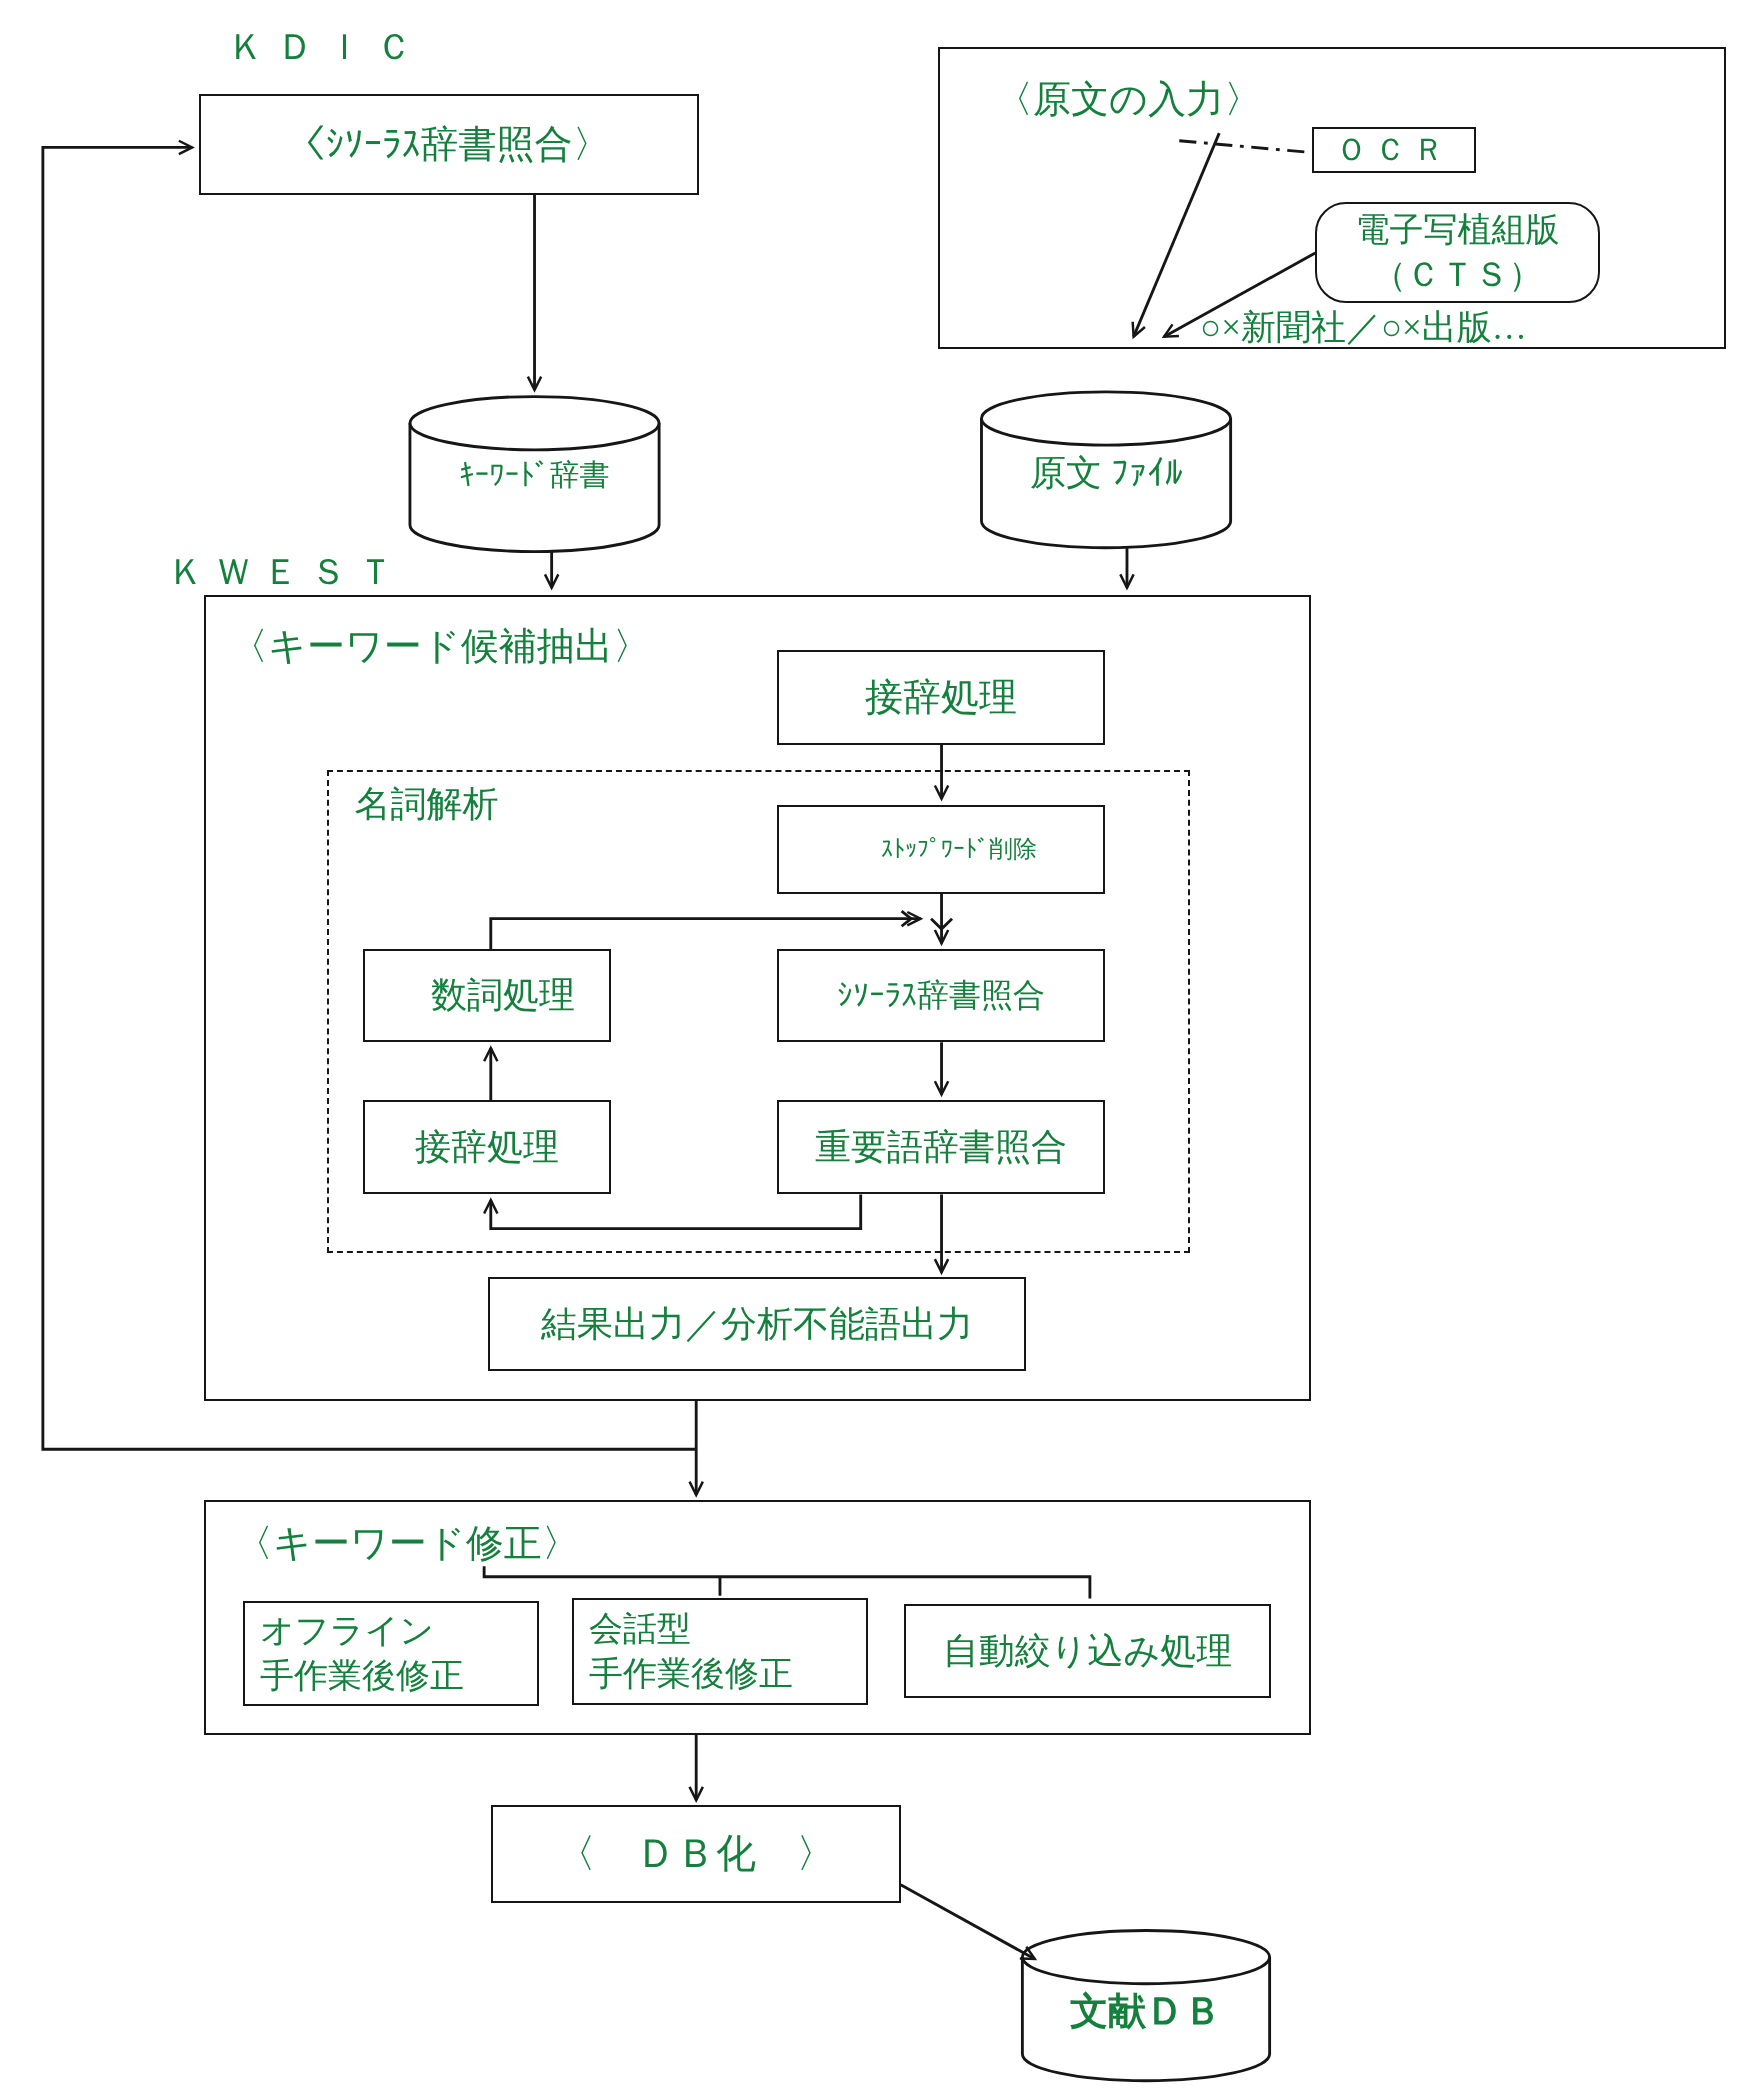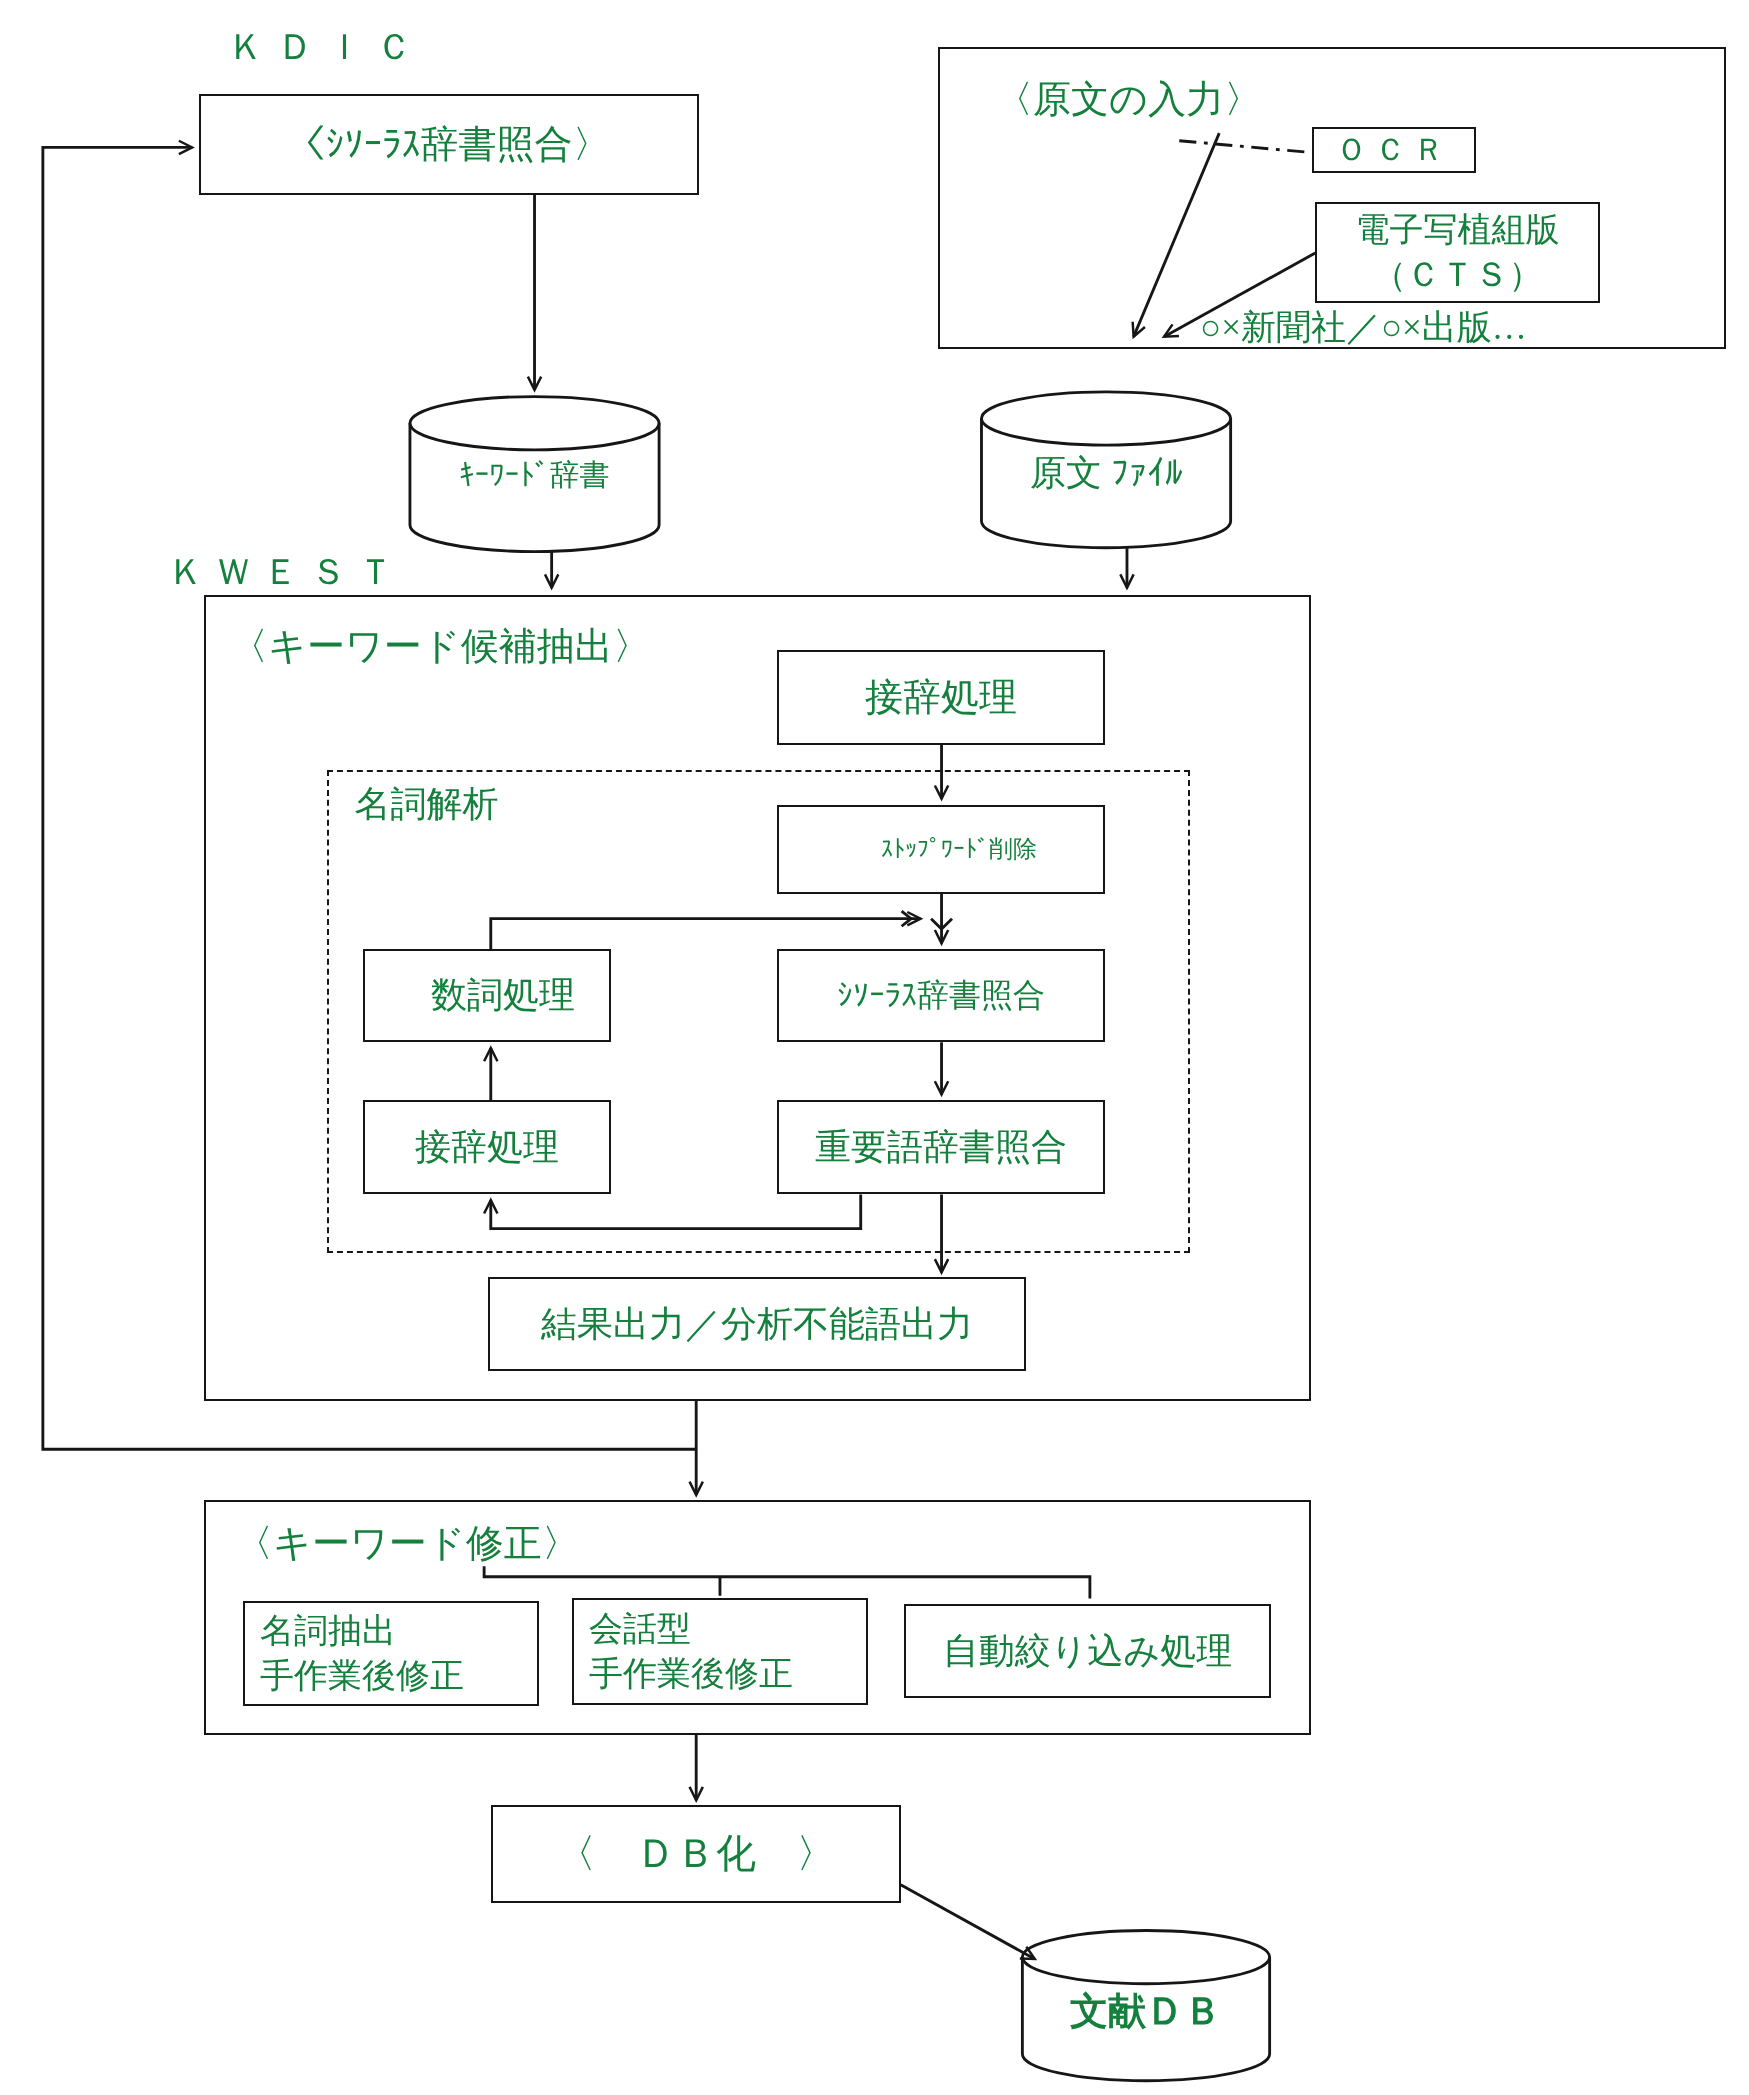--- a/index.html
+++ b/index.html
@@ -31,21 +31,21 @@
     background: #ffffff;
     display: flex;
     align-items: center;
     justify-content: center;
     text-align: center;
     line-height: 1.3;
     z-index: 2;
     white-space: nowrap;
   }
   .node.two-line { flex-direction: column; align-items: flex-start; text-align: left; padding-left: 15px; }
-  .node.two-line.centered { align-items: center; text-align: center; padding-left: 0; }
+  .node.two-line.centered { align-items: center; text-align: center; padding-left: 0; border-radius: 31px; }
   .lbl {
     position: absolute;
     z-index: 3;
     white-space: nowrap;
   }
 </style>
 </head>
 <body>
 
 <div class="canvas">
@@ -121,21 +121,21 @@
   <div class="node" style="left:363px; top:949px; width:248px; height:93px; font-size:36px;padding-left:32px;">数詞処理</div>
   <div class="node" style="left:777px; top:949px; width:328px; height:93px; font-size:32px;">ｼｿｰﾗｽ辞書照合</div>
   <div class="node" style="left:363px; top:1100px; width:248px; height:94px; font-size:36px;">接辞処理</div>
   <div class="node" style="left:777px; top:1100px; width:328px; height:94px; font-size:36px;">重要語辞書照合</div>
 
   <div class="node" style="left:488px; top:1277px; width:538px; height:94px; font-size:36px;">結果出力／分析不能語出力</div>
 
   <div class="group" style="left:204px; top:1500px; width:1107px; height:235px;"></div>
   <div class="lbl" style="left:235px; top:1518px; font-size:38px;">〈キーワード修正〉</div>
   <div class="node two-line" style="left:243px; top:1601px; width:296px; height:105px; font-size:34px;">
-    <span>名詞抽出</span>
+    <span>オフライン</span>
     <span>手作業後修正</span>
   </div>
   <div class="node two-line" style="left:572px; top:1598px; width:296px; height:107px; font-size:34px;">
     <span>会話型</span>
     <span>手作業後修正</span>
   </div>
   <div class="node" style="left:904px; top:1604px; width:367px; height:94px; font-size:36px;">自動絞り込み処理</div>
 
   <div class="node" style="left:491px; top:1805px; width:410px; height:98px; font-size:40px;">〈　ＤＢ化　〉</div>
 

